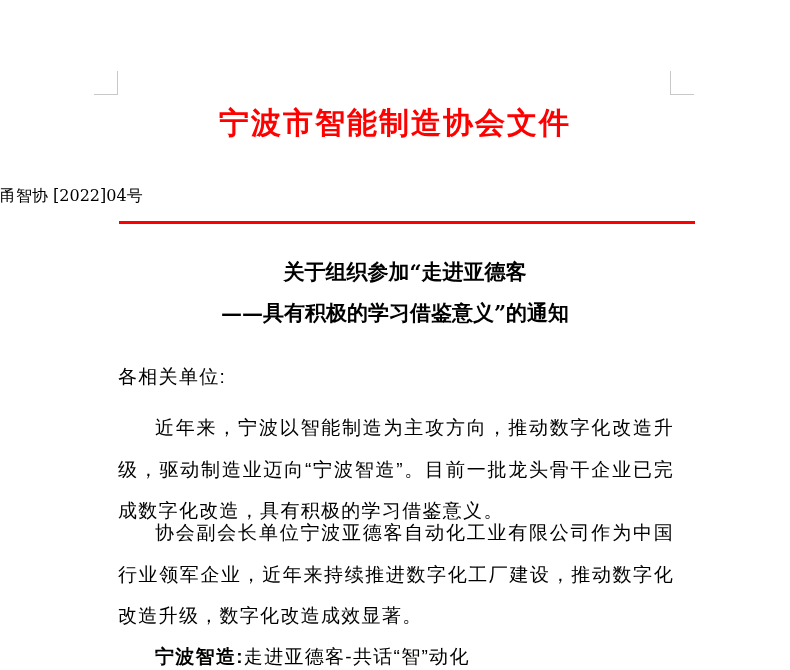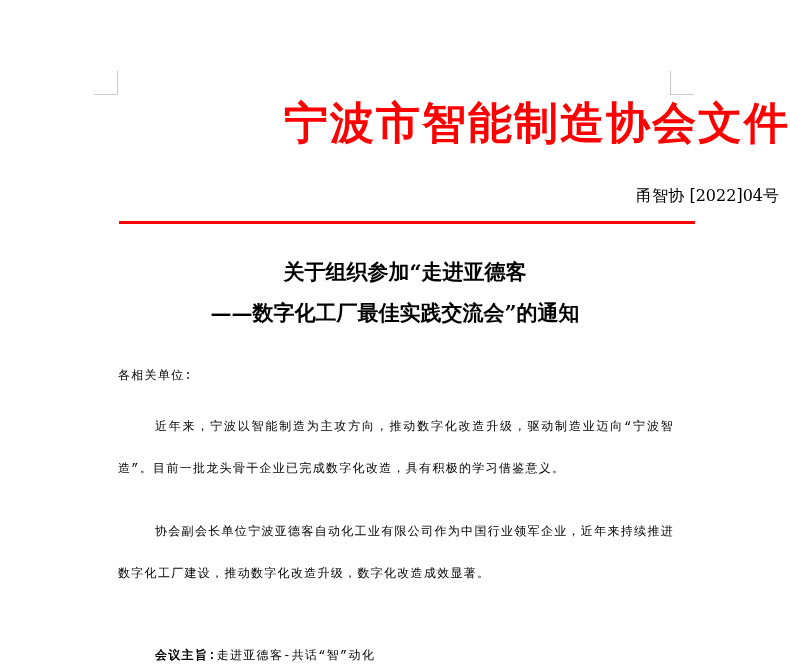--- a/index.html
+++ b/index.html
@@ -1,48 +1,48 @@
 <!DOCTYPE html>
 <html><head>
 <meta charset="utf-8">
 <style>
   html, body { margin: 0; padding: 0; background: #ffffff; }
   body { width: 790px; height: 670px; position: relative; overflow: hidden;
          font-family: "DejaVu Sans", "Liberation Sans", sans-serif; color: #000; }
   .corner { position: absolute; background: #c8c8c8; }
-  .doc-header { position: absolute; left: 0; width: 790px; top: 92px; text-align: right;
-                color: #ff0000; font-size: 44px; line-height: 62px; letter-spacing: 2px;
+  .doc-header { position: absolute; left: 0; width: 790px; top: 92px; text-align: center;
+                color: #ff0000; font-size: 30px; line-height: 62px; letter-spacing: 2px;
                 font-family: "DejaVu Sans", sans-serif; font-weight: bold; }
-  .doc-number { position: absolute; left: 0; width: 779px; top: 184px; text-align: right;
+  .doc-number { position: absolute; left: 0; width: 779px; top: 184px; text-align: left;
                 font-size: 16px; line-height: 24px; font-family: "DejaVu Serif", serif; }
   .red-rule { position: absolute; left: 119px; top: 221px; width: 576px; height: 3px; background: #ff0000; }
   .notice-title { position: absolute; left: 0; width: 790px; text-align: center;
                   font-family: "DejaVu Serif", serif; font-weight: bold; font-size: 21px; line-height: 30px; }
   .t1 { top: 257px; padding-left: 10px; }
   .t2 { top: 298px; }
-  .para { position: absolute; left: 118px; width: 556px; font-family: Liberation Mono, monospace;
-          font-size: 12px; line-height: 41.5px; letter-spacing: 1.3px; text-align: justify; }
+  .para { position: absolute; left: 118px; width: 556px; font-family: Liberation Sans, sans-serif;
+          font-size: 19px; line-height: 41.5px; letter-spacing: 1.3px; text-align: justify; }
   .indent { text-indent: 37px; }
   .bold-label { font-weight: bold; }
 </style>
 </head>
 <body>
 
 <div>
   <div class="corner" style="left:117px;top:71px;width:1px;height:24px;"></div>
   <div class="corner" style="left:94px;top:94px;width:24px;height:1px;"></div>
   <div class="corner" style="left:670px;top:71px;width:1px;height:24px;"></div>
   <div class="corner" style="left:670px;top:94px;width:24px;height:1px;"></div>
 
   <div class="doc-header">宁波市智能制造协会文件</div>
   <div class="doc-number">甬智协 [2022]04号</div>
   <div class="red-rule"></div>
 
   <div class="notice-title t1">关于组织参加“走进亚德客</div>
-  <div class="notice-title t2">——数字化工厂最佳实践交流会”的通知</div>
+  <div class="notice-title t2">——具有积极的学习借鉴意义”的通知</div>
 
   <div class="para" style="top:356px;">各相关单位:</div>
   <div class="para indent" style="top:407px;">近年来，宁波以智能制造为主攻方向，推动数字化改造升级，驱动制造业迈向“宁波智造”。目前一批龙头骨干企业已完成数字化改造，具有积极的学习借鉴意义。</div>
   <div class="para indent" style="top:512px;">协会副会长单位宁波亚德客自动化工业有限公司作为中国行业领军企业，近年来持续推进数字化工厂建设，推动数字化改造升级，数字化改造成效显著。</div>
   <div class="para indent" style="top:636px;">
-    <span class="bold-label">会议主旨:</span><span>走进亚德客-共话“智”动化</span>
+    <span class="bold-label">宁波智造:</span><span>走进亚德客-共话“智”动化</span>
   </div>
 </div>
 
 </body></html>

